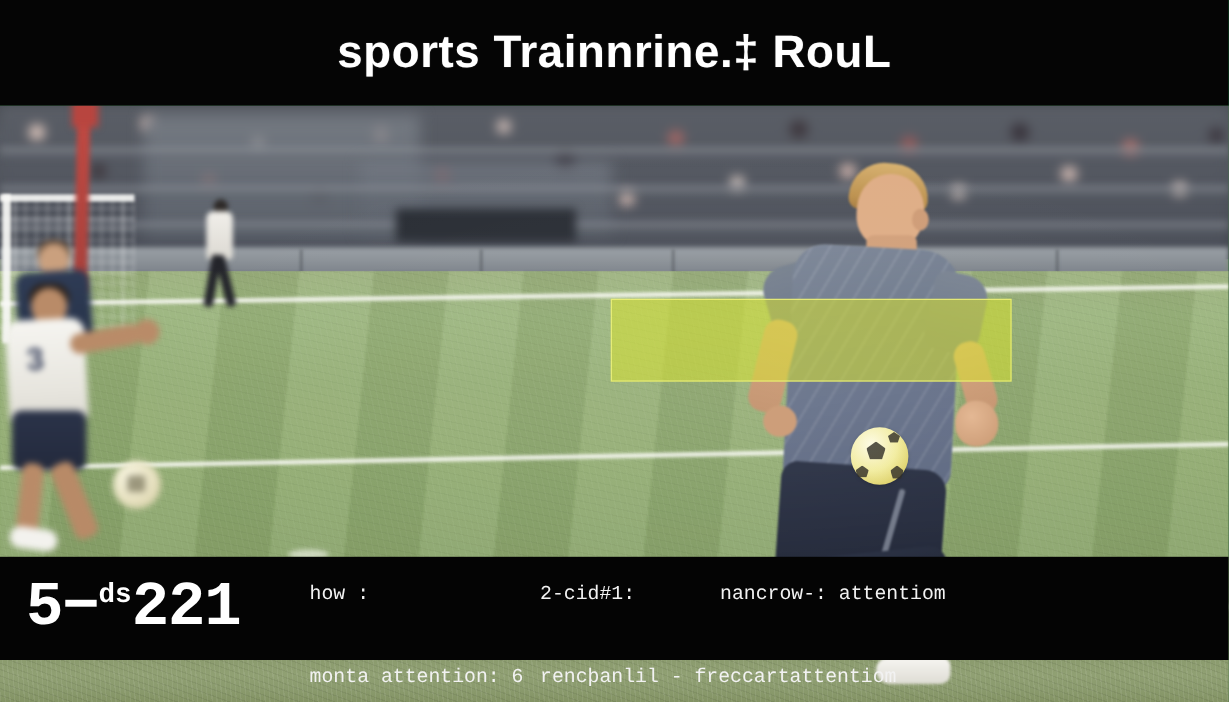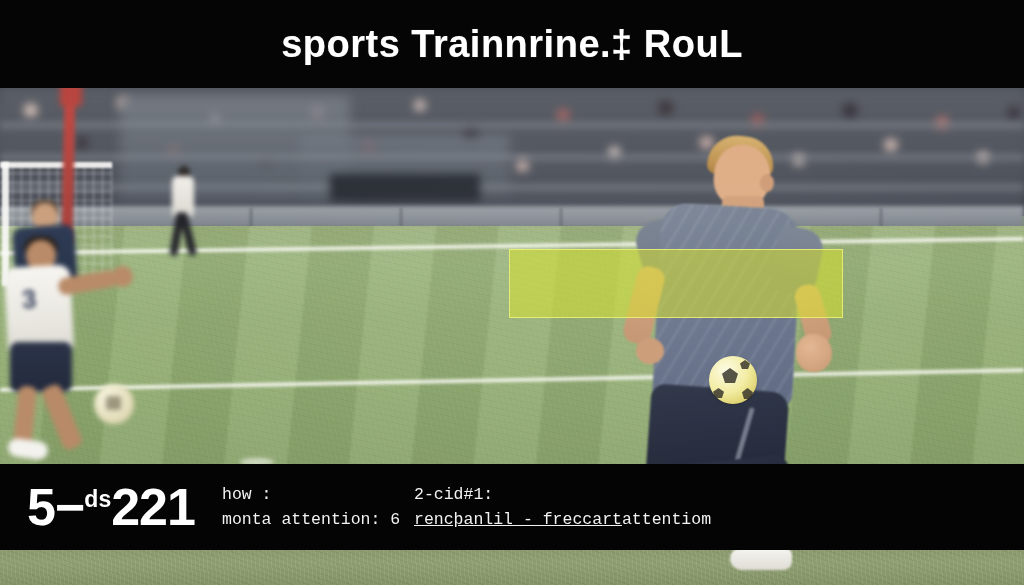--- a/index.html
+++ b/index.html
@@ -396,44 +396,44 @@
   
   .caption-bar{
     position:absolute;left:0;top:464px;width:1024px;height:86px;
     background:#040404;z-index:45;
     display:flex;align-items:center;
   }
   .big-num{
     width:222px;flex:0 0 222px;
     text-align:center;
     color:#ffffff;
-    font-family:Liberation Sans, sans-serif;
+    font-family:Liberation Mono, monospace;
     font-size:52px;font-weight:800;line-height:1;
     letter-spacing:-1px;
     white-space:nowrap;
   }
   .big-num sup{
     font-size:23px;font-weight:800;vertical-align:super;letter-spacing:0;
   }
   .cap-cols{
     flex:1;display:flex;flex-direction:column;justify-content:center;
     gap:6px;padding-right:12px;
   }
   .cap-row{
     display:flex;align-items:baseline;
     color:#f2f2f2;
     font-family:"Liberation Mono", monospace;
     font-size:16.5px;
     white-space:nowrap;
   }
-  .cap-row .c1{flex:0 0 192px;}
-  .cap-row .c2{flex:0 0 150px;}
+  .cap-row .c1{flex:0 0 192px;margin-left:36px;}
+  .cap-row .c2{flex:0 0 150px;margin-top:44px;}
   .cap-row .c3{flex:1;}
   .cap-row.r2 .c1{flex:0 0 192px;}
-  .cap-row.r2 .c2{flex:0 0 150px;text-decoration:underline;}
+  .cap-row.r2 .c2{flex:0 0 150px;}
 
   
   .grass-strip{
     position:absolute;left:0;top:550px;width:1024px;height:35px;
     background:
       linear-gradient(180deg,#8b9b6e 0%, #90a073 35%, #8a9a6d 70%, #839364 100%);
     z-index:30;
   }
   .grass-strip:after{
     content:"";position:absolute;left:0;top:0;width:100%;height:100%;
@@ -556,20 +556,21 @@
 
   <div class="caption-bar">
     <div class="big-num">
       <span>5−</span><sup>ds</sup><span>221</span>
     </div>
 
     <div class="cap-cols">
       <div class="cap-row r1">
         <span class="c1">how :</span>
         <span class="c2">2-cid#1:</span>
+        <span class="c3">nancrow-: attentiom</span>
       </div>
       <div class="cap-row r2">
         <span class="c1">monta attention: 6</span>
         <span class="c2">rencþanlil - freccart</span>
         <span class="c3">attentiom</span>
       </div>
     </div>
   </div>
 
 </div>

